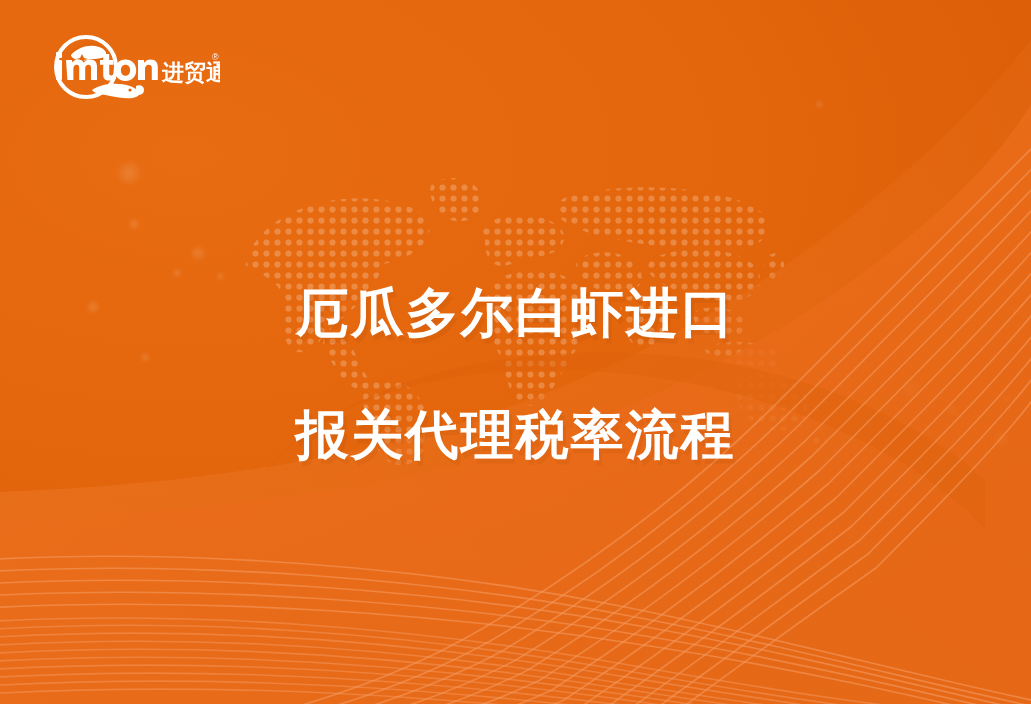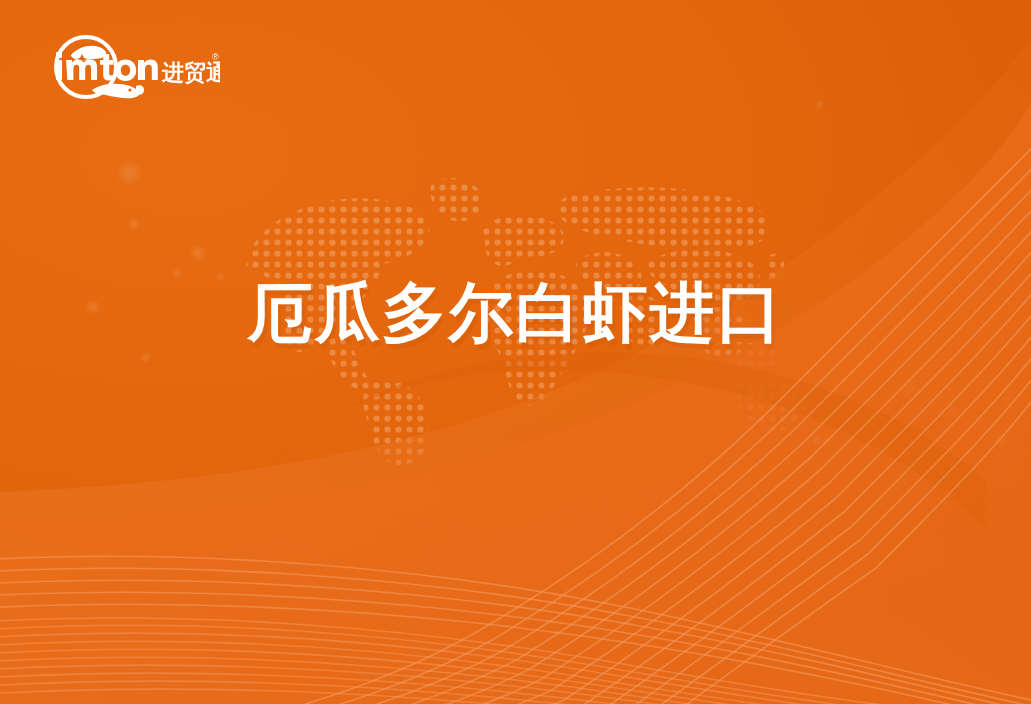--- a/index.html
+++ b/index.html
@@ -78,21 +78,21 @@
     right: 0;
     top: 252px;
     text-align: center;
     user-select: none;
   }
   .title-line {
     display: block;
     color: #ffffff;
     font-family: "Liberation Sans", "DejaVu Sans", sans-serif;
     font-weight: 700;
-    font-size: 65px;
+    font-size: 53px;
     line-height: 122px;
     letter-spacing: 2px;
     text-shadow: 3px 5px 0 rgba(150,60,0,.10);
     white-space: nowrap;
     text-align: center;
   }
 </style>
 </head>
 <body>
 
@@ -279,15 +279,16 @@
                  h-6 V40 c0,-2.1 -1.1,-3.2 -3,-3.2 c-2.4,0 -3.8,1.6 -3.8,4.3 V52 h-7 Z"></path>
       </g>
 
       <text x="122" y="52" fill="#ffffff" font-family="'Liberation Sans','DejaVu Sans',sans-serif" font-size="22" font-weight="700" letter-spacing="0">进贸通</text>
       <text x="172" y="32" fill="#ffffff" font-family="'Liberation Sans','DejaVu Sans',sans-serif" font-size="9">®</text>
     </svg>
   </div>
 
   <div class="title-block">
     <span class="title-line">厄瓜多尔白虾进口</span>
+    <span class="title-line">报关代理税率流程</span>
   </div>
 
 </div>
 
 </body></html>

